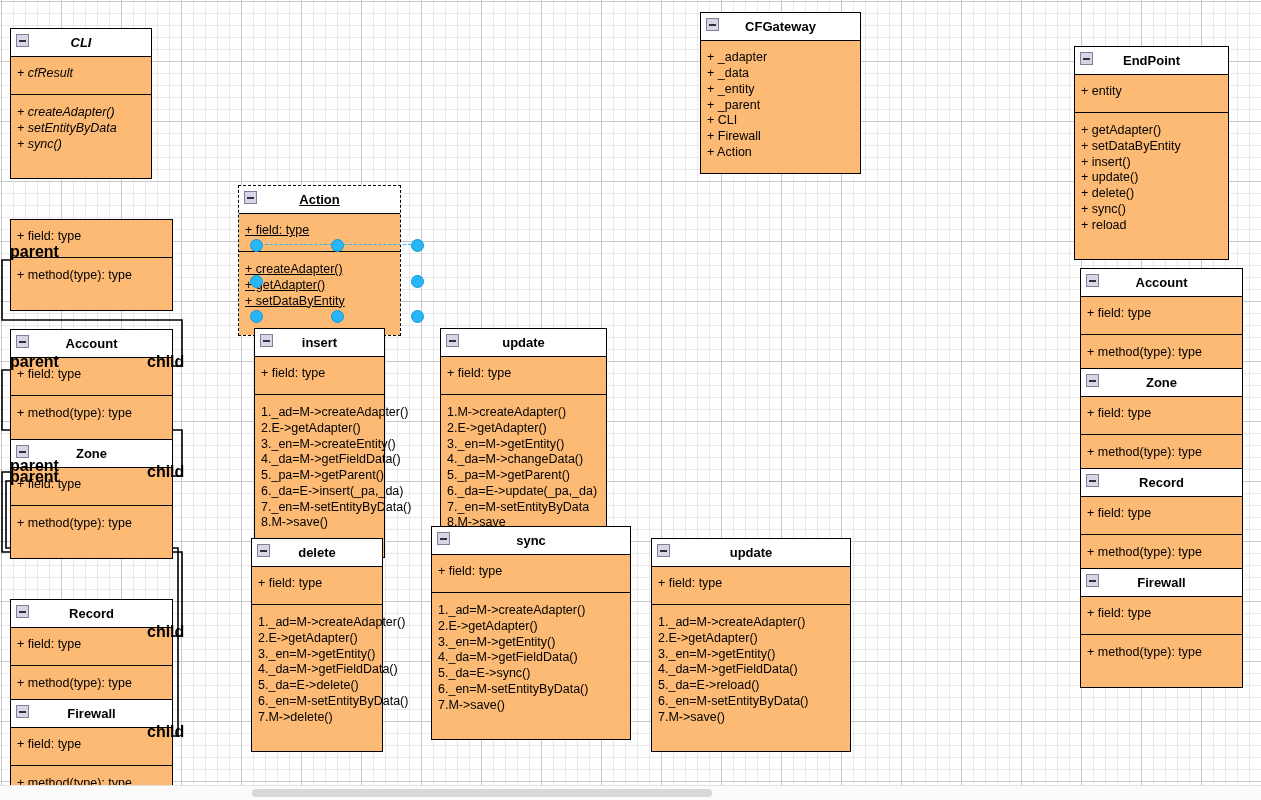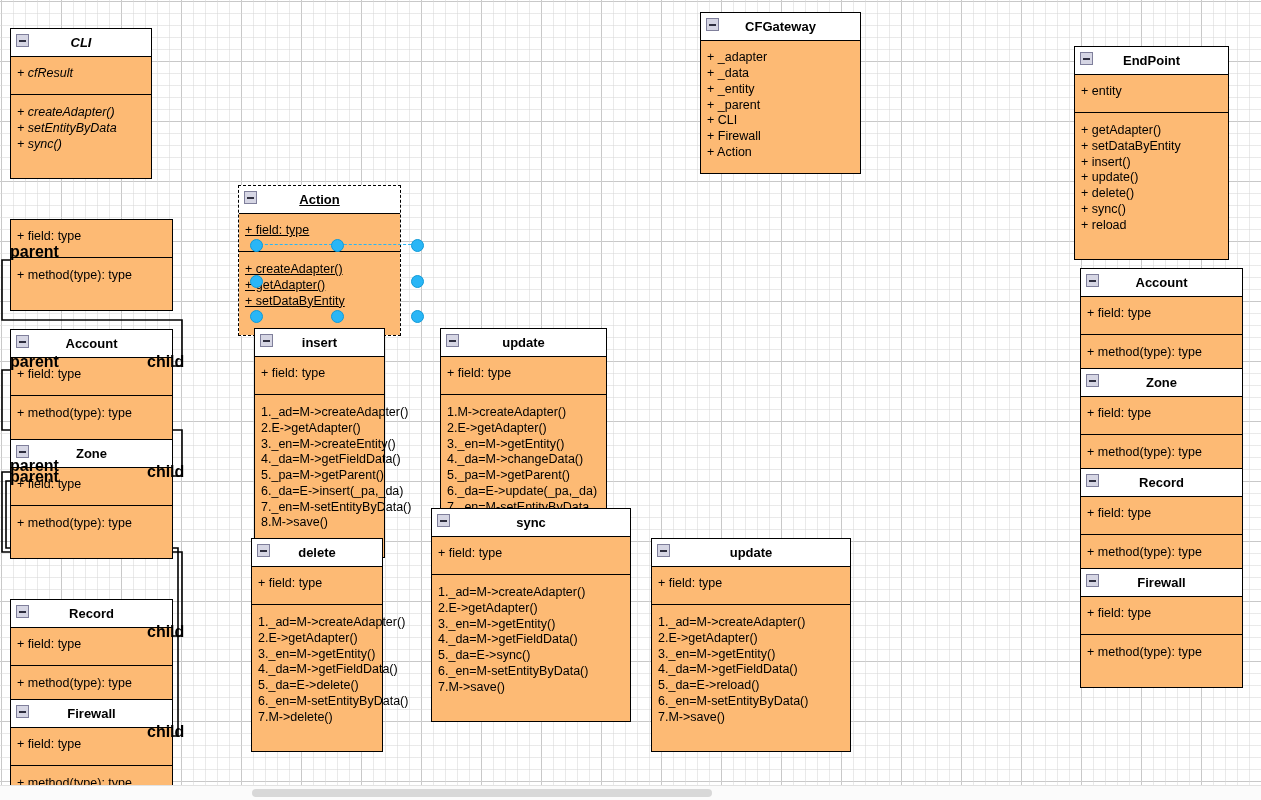--- a/index.html
+++ b/index.html
@@ -300,21 +300,21 @@
         <div class="sect ops">
           <div class="row">1._ad=M-&gt;createAdapter()</div>
           <div class="row">2.E-&gt;getAdapter()</div>
           <div class="row">3._en=M-&gt;getEntity()</div>
           <div class="row">4._da=M-&gt;getFieldData()</div>
           <div class="row">5._da=E-&gt;delete()</div>
           <div class="row">6._en=M-setEntityByData()</div>
           <div class="row">7.M-&gt;delete()</div>
         </div>
       </div>
-      <div class="uml pad-attr pad-ops" style="left: 431px; top: 508px; width: 200px;">
+      <div class="uml pad-attr pad-ops" style="left: 431px; top: 526px; width: 200px;">
         <div class="hdr"><span class="collapse"></span><span>sync</span></div>
         <div class="sect attrs">
           <div class="row">+ field: type</div>
         </div>
         <div class="sect ops">
           <div class="row">1._ad=M-&gt;createAdapter()</div>
           <div class="row">2.E-&gt;getAdapter()</div>
           <div class="row">3._en=M-&gt;getEntity()</div>
           <div class="row">4._da=M-&gt;getFieldData()</div>
           <div class="row">5._da=E-&gt;sync()</div>

